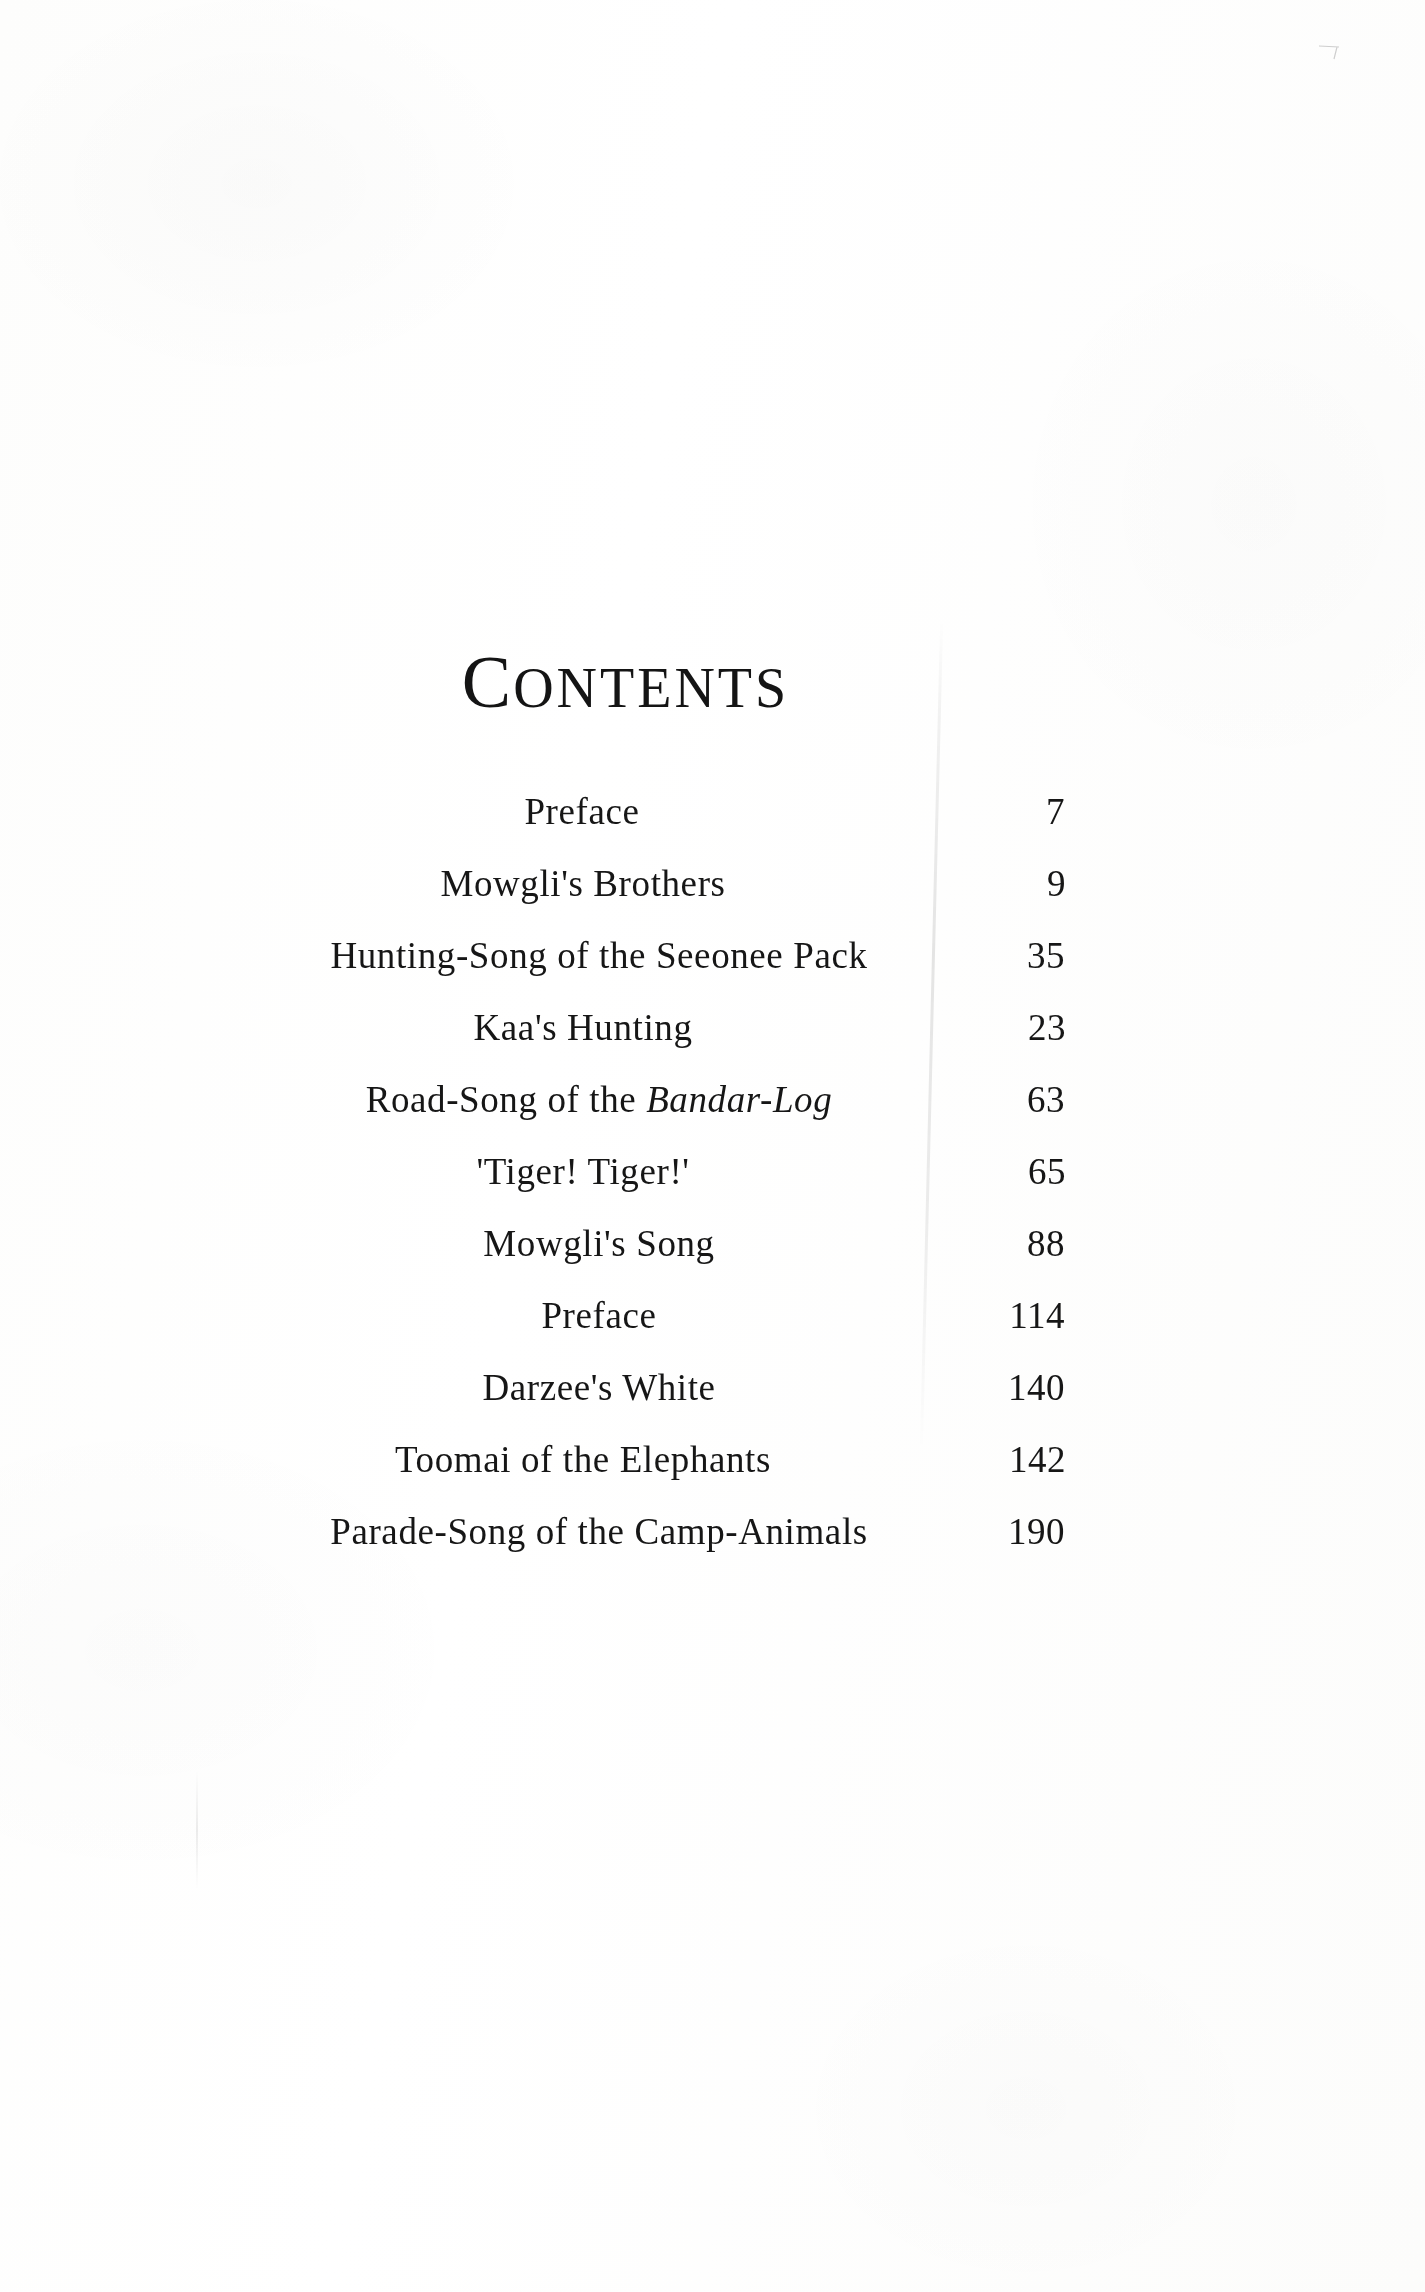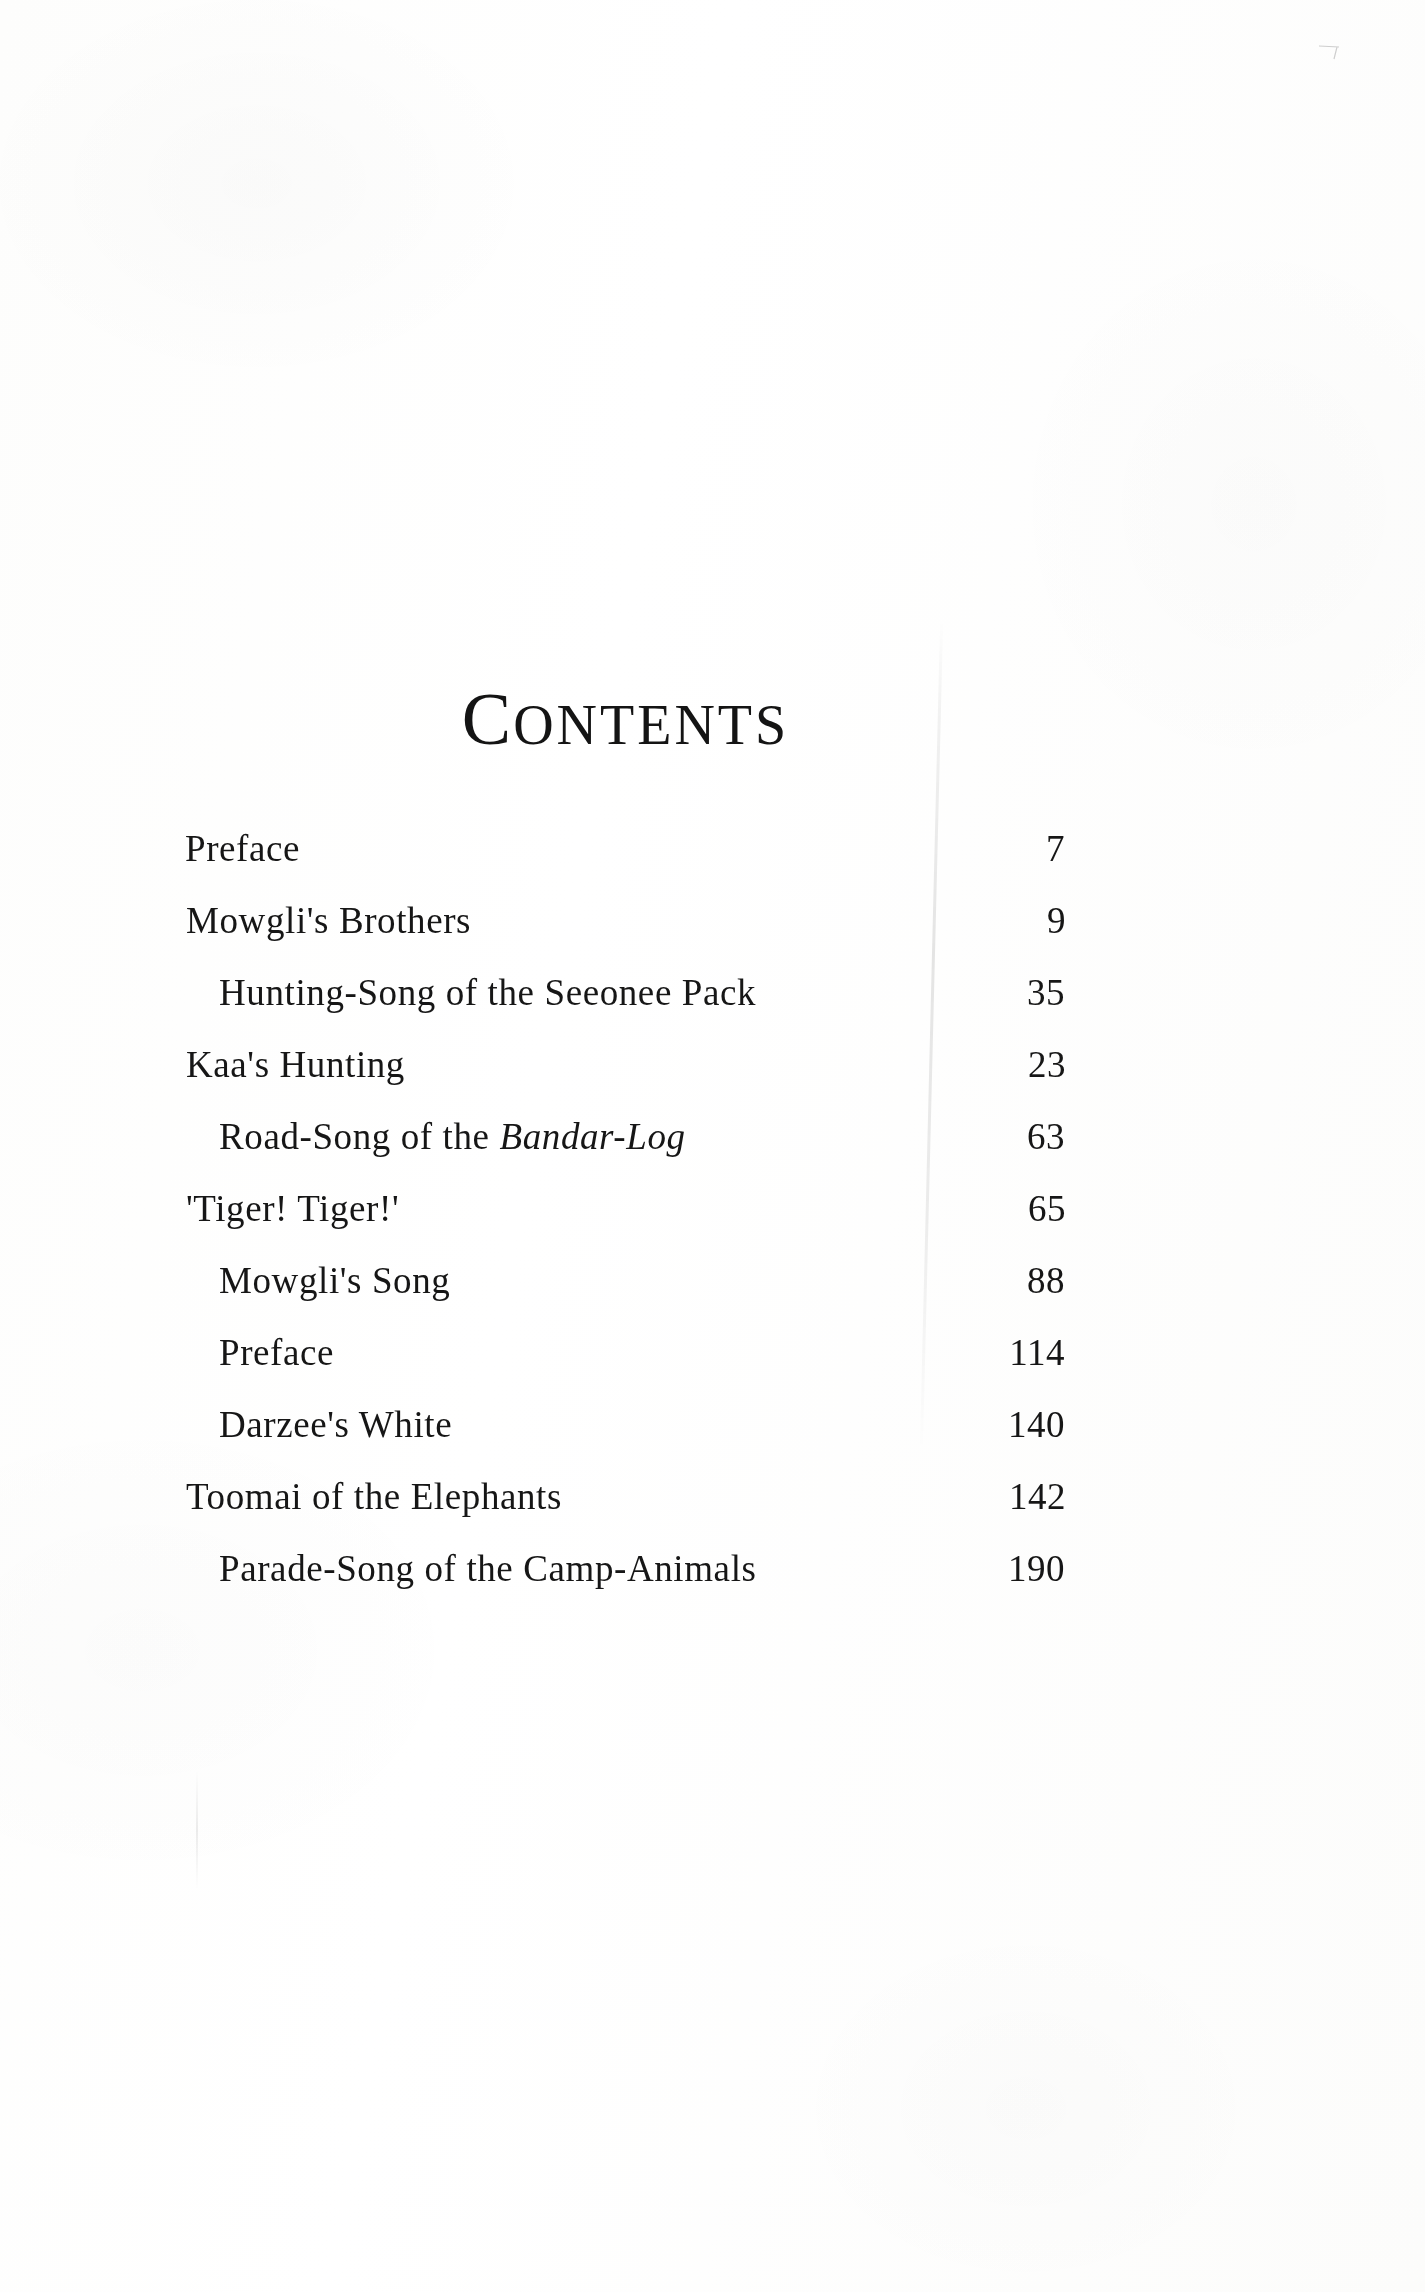--- a/index.html
+++ b/index.html
@@ -70,21 +70,20 @@
     position: relative;
     width: 1425px;
     height: 2292px;
   }
 
   .contents-block {
     position: absolute;
     left: 0;
     top: 640px;
     width: 1251px;
-    margin-top: 37px;
   }
 
   .contents-title {
     text-align: center;
     font-size: 62px;
     letter-spacing: 2px;
     font-variant: small-caps;
     text-transform: lowercase;
     font-weight: 400;
     color: #141414;
@@ -114,20 +113,21 @@
     font-size: 37px;
     line-height: 1;
     margin-bottom: 35px;
     color: #161616;
   }
 
   .toc-label {
     flex: 1 1 auto;
     white-space: nowrap;
     letter-spacing: 0.6px;
+    text-align: center;
   }
   .toc-label .ital {
     font-style: italic;
   }
 
   .toc-page {
     flex: 0 0 auto;
     width: 86px;
     text-align: right;
     letter-spacing: 0.5px;

